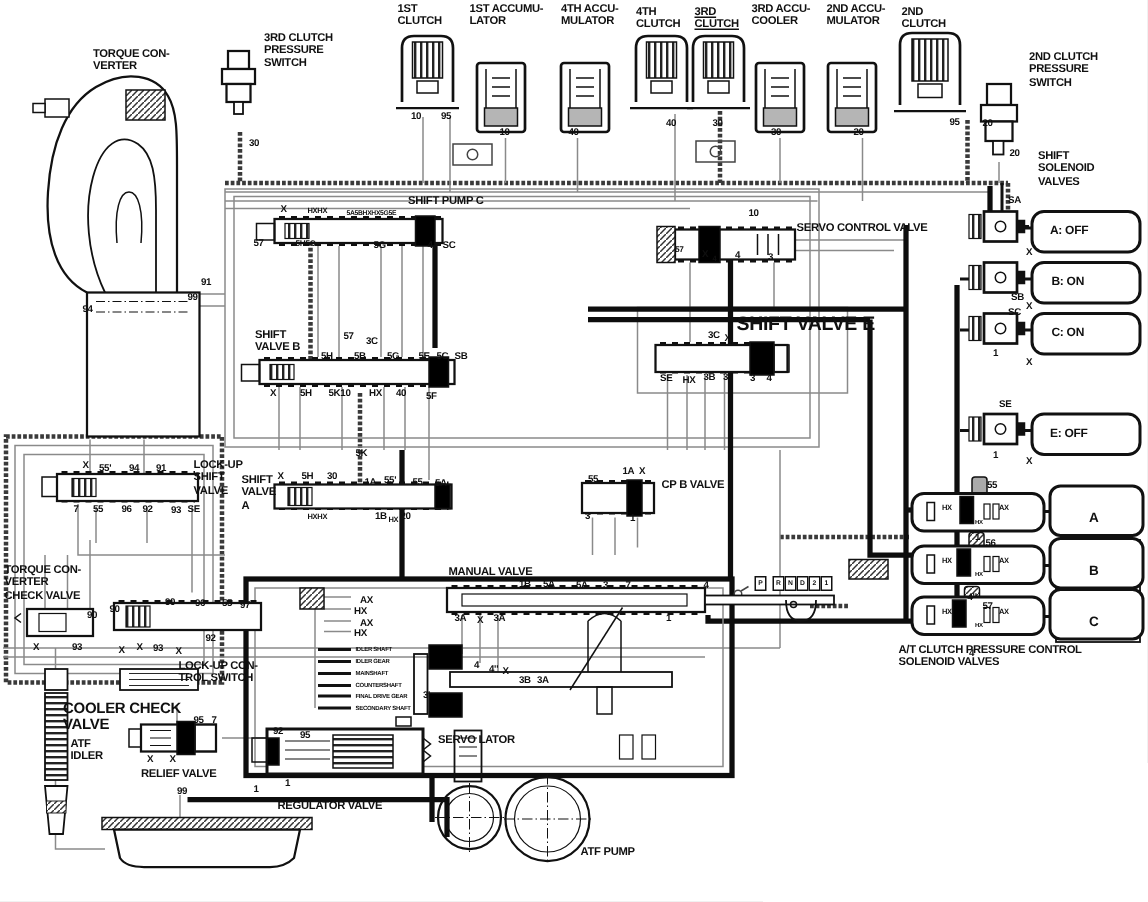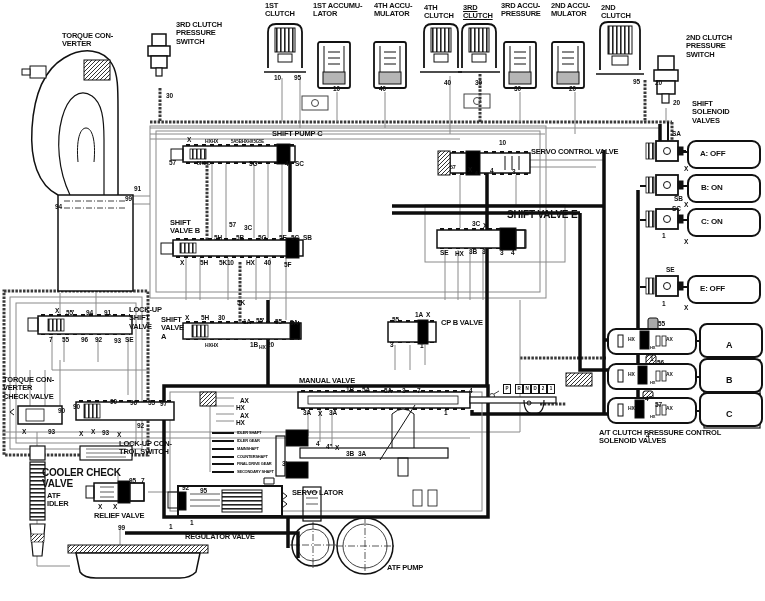--- a/index.html
+++ b/index.html
@@ -443,36 +443,36 @@
 CLUTCH</span>
     <span class="lbl big" style="left: 313px; top: 2px; font-size: 7.5px;">1ST ACCUMU-
 LATOR</span>
     <span class="lbl big" style="left: 374px; top: 2px; font-size: 7.5px;">4TH ACCU-
 MULATOR</span>
     <span class="lbl big" style="left: 424px; top: 4px; font-size: 7.5px;">4TH
 CLUTCH</span>
     <span class="lbl big" style="left: 463px; top: 4px; font-size: 7.5px; text-decoration: underline;">3RD
 CLUTCH</span>
     <span class="lbl big" style="left: 501px; top: 2px; font-size: 7.5px;">3RD ACCU-
-PRESSURE</span>
+COOLER</span>
     <span class="lbl big" style="left: 551px; top: 2px; font-size: 7.5px;">2ND ACCU-
 MULATOR</span>
     <span class="lbl big" style="left: 601px; top: 4px; font-size: 7.5px;">2ND
 CLUTCH</span>
     <span class="lbl big" style="left: 686px; top: 34px; font-size: 7.5px;">2ND CLUTCH
 PRESSURE
 SWITCH</span>
     <span class="lbl big" style="left: 692px; top: 100px; font-size: 7.5px;">SHIFT
 SOLENOID
 VALVES</span>
     <span class="lbl big" style="left: 272px; top: 130px; font-size: 7.5px;">SHIFT PUMP C</span>
     <span class="lbl big" style="left: 531px; top: 148px; font-size: 7.5px;">SERVO CONTROL VALVE</span>
     <span class="lbl big" style="left: 170px; top: 219px; font-size: 7.5px;">SHIFT
 VALVE B</span>
-    <span class="lbl big" style="left: 491px; top: 209px; font-size: 10px; margin-left: 16px;">SHIFT VALVE E</span>
+    <span class="lbl big" style="left: 491px; top: 209px; font-size: 13px;">SHIFT VALVE E</span>
     <span class="lbl big" style="left: 129px; top: 306px; font-size: 7.5px;">LOCK-UP
 SHIFT
 VALVE</span>
     <span class="lbl big" style="left: 161px; top: 316px; font-size: 7.5px;">SHIFT
 VALVE
 A</span>
     <span class="lbl big" style="left: 441px; top: 319px; font-size: 7.5px;">CP B VALVE</span>
     <span class="lbl big" style="left: 299px; top: 377px; font-size: 7.5px;">MANUAL VALVE</span>
     <span class="lbl big" style="left: 3px; top: 376px; font-size: 7.5px;">TORQUE CON-
 VERTER

